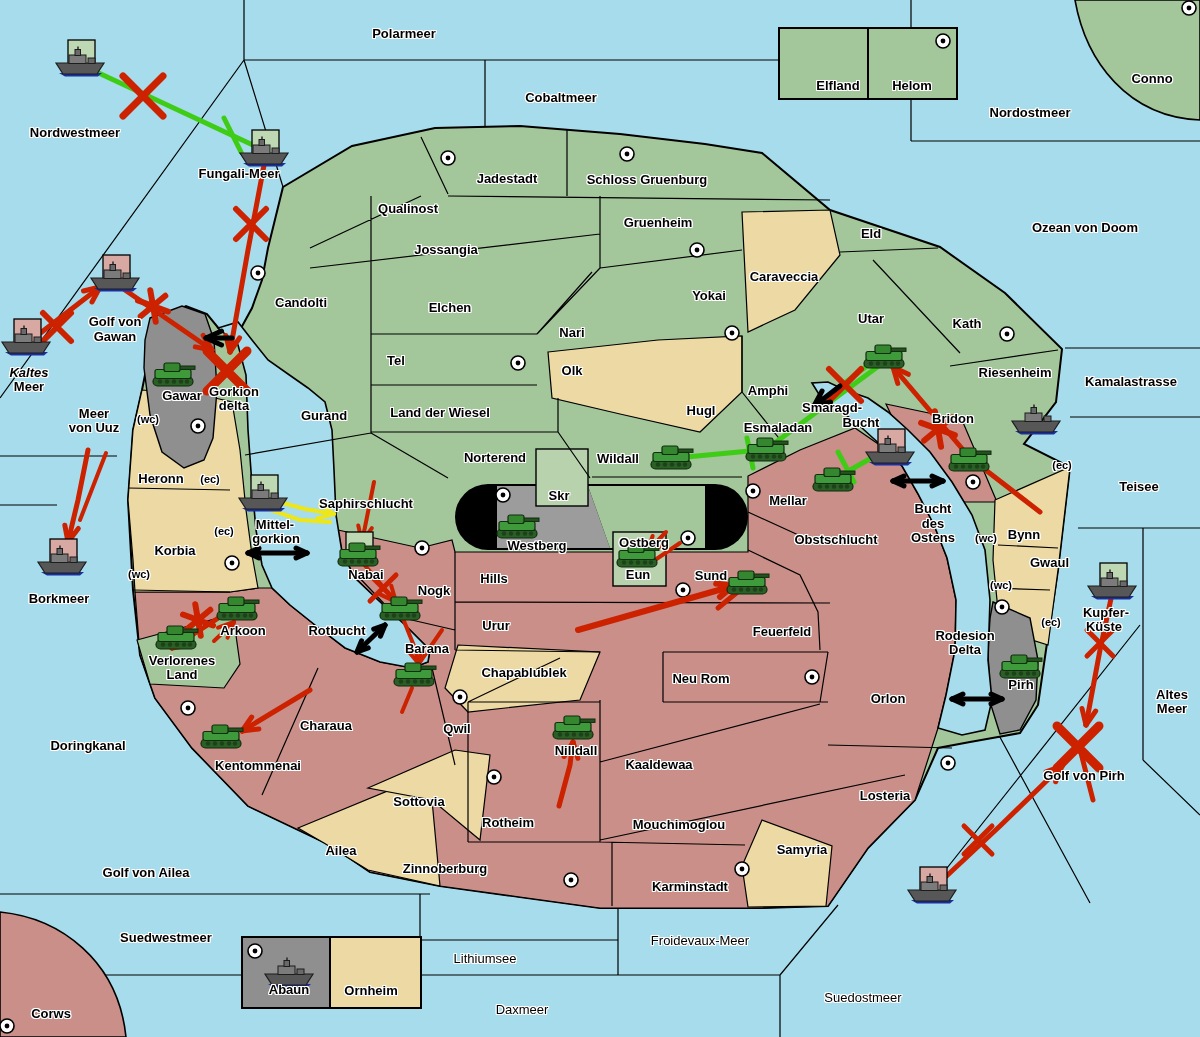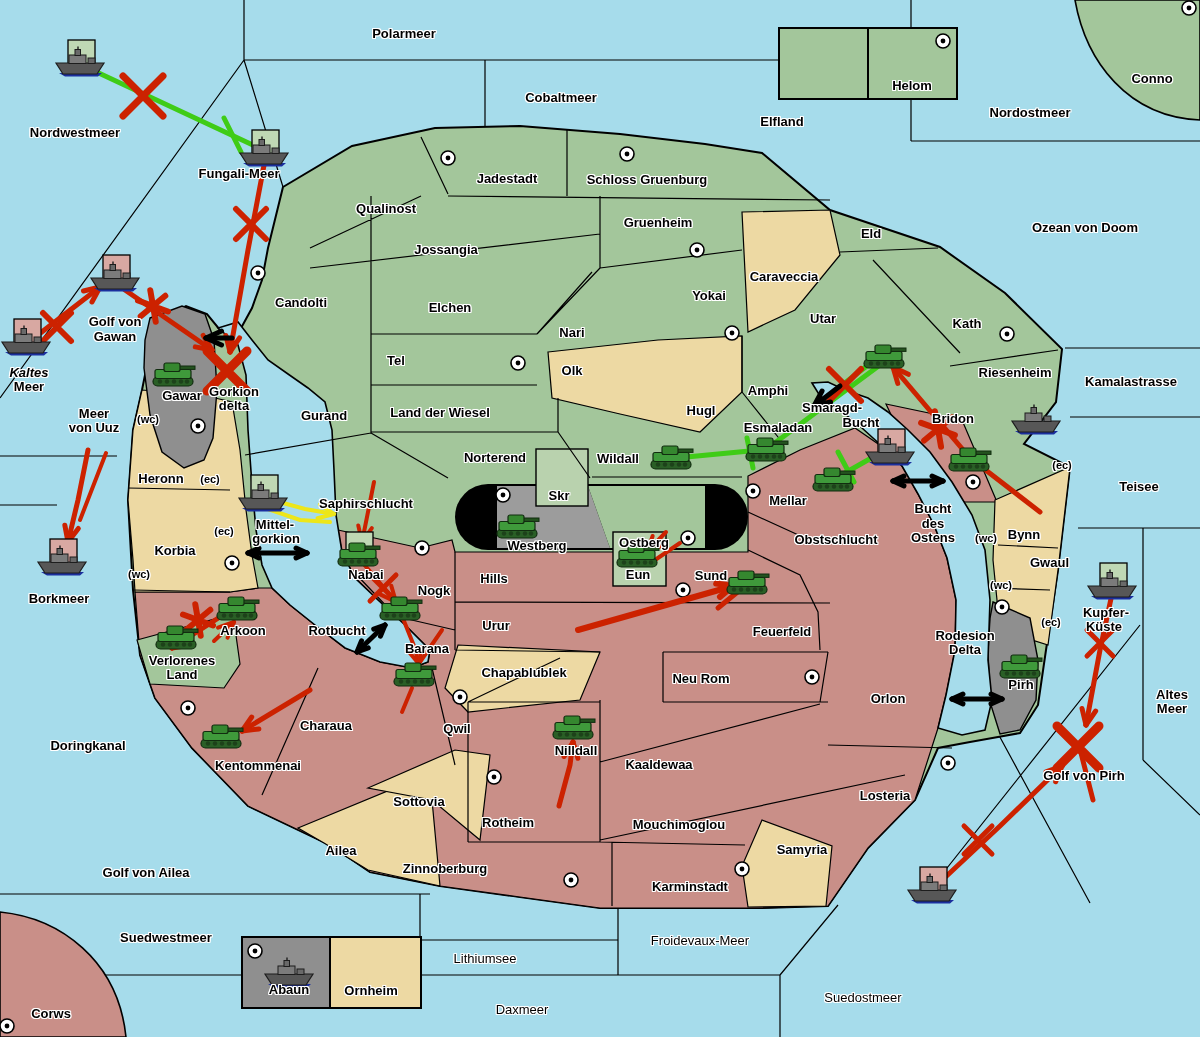--- a/index.html
+++ b/index.html
@@ -322,31 +322,31 @@
       </g>
 </svg>
 <div id="labels">
       <div class="lbl" style="left: 404px; top: 33px;">Polarmeer</div>
       <div class="lbl" style="left: 561px; top: 97px;">Cobaltmeer</div>
       <div class="lbl" style="left: 75px; top: 132px;">Nordwestmeer</div>
       <div class="lbl" style="left: 1030px; top: 112px;">Nordostmeer</div>
       <div class="lbl" style="left: 239px; top: 173px;">Fungali-Meer</div>
       <div class="lbl" style="left: 1085px; top: 227px;">Ozean von Doom</div>
       <div class="lbl" style="left: 1152px; top: 78px;">Conno</div>
-      <div class="lbl" style="left: 782px; top: 85px; margin-top: 36px;">Elfland</div>
+      <div class="lbl" style="left: 838px; top: 85px;">Elfland</div>
       <div class="lbl" style="left: 912px; top: 85px;">Helom</div>
       <div class="lbl" style="left: 507px; top: 178px;">Jadestadt</div>
       <div class="lbl" style="left: 647px; top: 179px;">Schloss Gruenburg</div>
-      <div class="lbl" style="left: 366px; top: 208px; padding-left: 40px;">Qualinost</div>
+      <div class="lbl" style="left: 388px; top: 208px; padding-left: 40px;">Qualinost</div>
       <div class="lbl" style="left: 446px; top: 249px;">Jossangia</div>
       <div class="lbl" style="left: 658px; top: 222px;">Gruenheim</div>
       <div class="lbl" style="left: 871px; top: 233px;">Eld</div>
       <div class="lbl" style="left: 784px; top: 276px;">Caraveccia</div>
       <div class="lbl" style="left: 709px; top: 295px;">Yokai</div>
-      <div class="lbl" style="left: 823px; top: 318px;">Utar</div>
+      <div class="lbl" style="left: 871px; top: 318px;">Utar</div>
       <div class="lbl" style="left: 967px; top: 323px;">Kath</div>
       <div class="lbl" style="left: 301px; top: 302px;">Candolti</div>
       <div class="lbl" style="left: 450px; top: 307px;">Elchen</div>
       <div class="lbl" style="left: 572px; top: 332px;">Nari</div>
       <div class="lbl" style="left: 396px; top: 360px;">Tel</div>
       <div class="lbl" style="left: 572px; top: 370px;">Olk</div>
       <div class="lbl" style="left: 1131px; top: 381px;">Kamalastrasse</div>
       <div class="lbl" style="left: 1015px; top: 372px;">Riesenheim</div>
       <div class="lbl" style="left: 115px; top: 321px;">Golf von</div>
       <div class="lbl" style="left: 115px; top: 336px;">Gawan</div>

